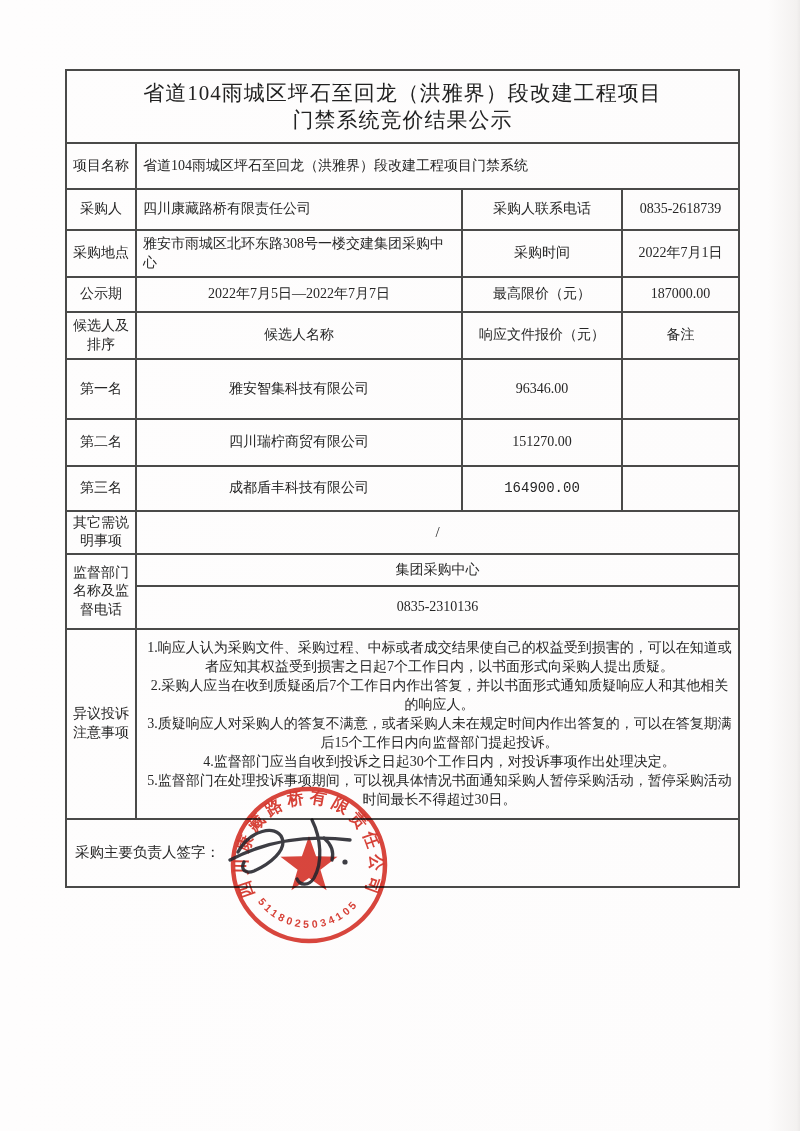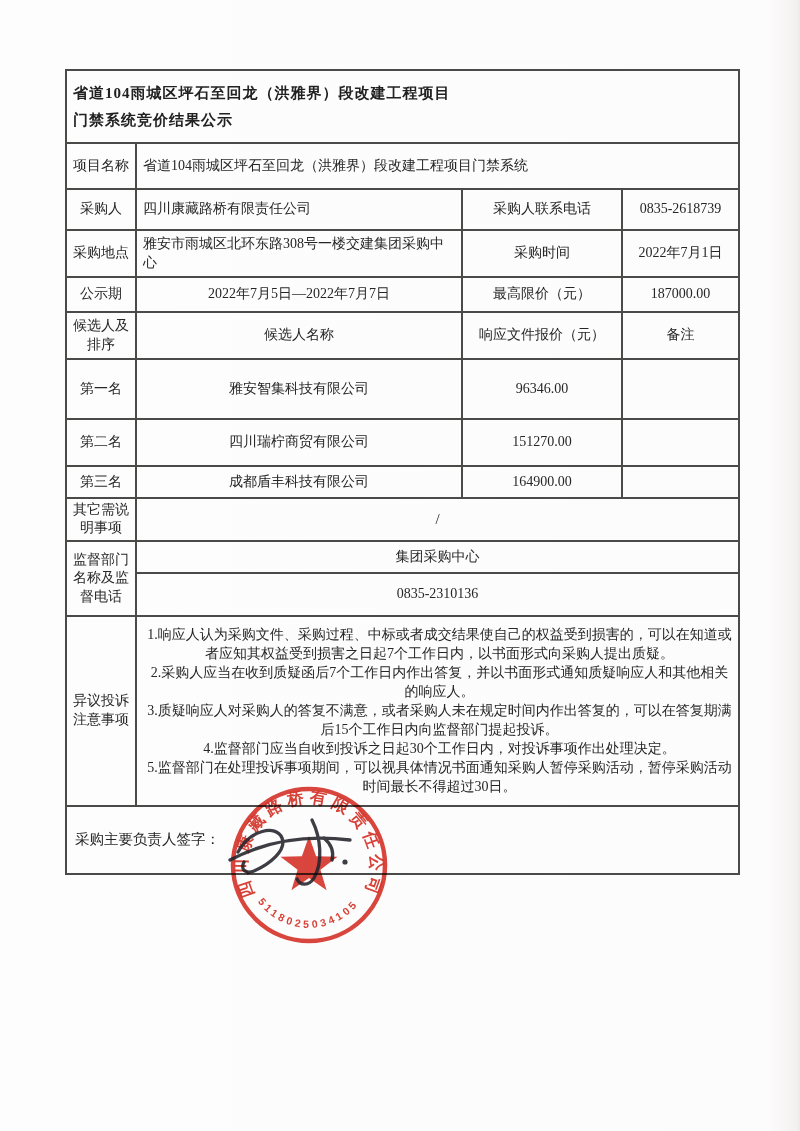--- a/index.html
+++ b/index.html
@@ -30,30 +30,30 @@
   td.left{ text-align:left; }
   td.cen{ text-align:center; }
   tr.r-title{ height:73px; }
   tr.r-project{ height:46px;padding-left:20px; }
   tr.r-buyer{ height:41px; }
   tr.r-loc{ height:47px; }
   tr.r-pub{ height:35px; }
   tr.r-chead{ height:47px; }
   tr.r-c1{ height:60px; }
   tr.r-c2{ height:47px; }
-  tr.r-c3{ height:32px; }
+  tr.r-c3{ height:45px;font-family:Liberation Mono, monospace; }
   tr.r-other{ height:39px;margin-top:36px; }
   tr.r-sup1{ height:32px; }
   tr.r-sup2{ height:43px; }
   tr.r-obj{ height:190px; }
   tr.r-sig{ height:68px;border-radius:8px; }
   .title-cell{
-    text-align:left;
-    font-weight:bold;
-    font-size:15px;
+    text-align:center;
+    font-weight:normal;
+    font-size:21px;
     line-height:27px;
     letter-spacing:1px;
     color:#212121;
   }
   .slash-cell{ text-align:center; font-size:15px; }
   .obj-cell{
     vertical-align:middle;
     padding:6px 4px 6px 8px;
     line-height:19px;
     text-align:center;

